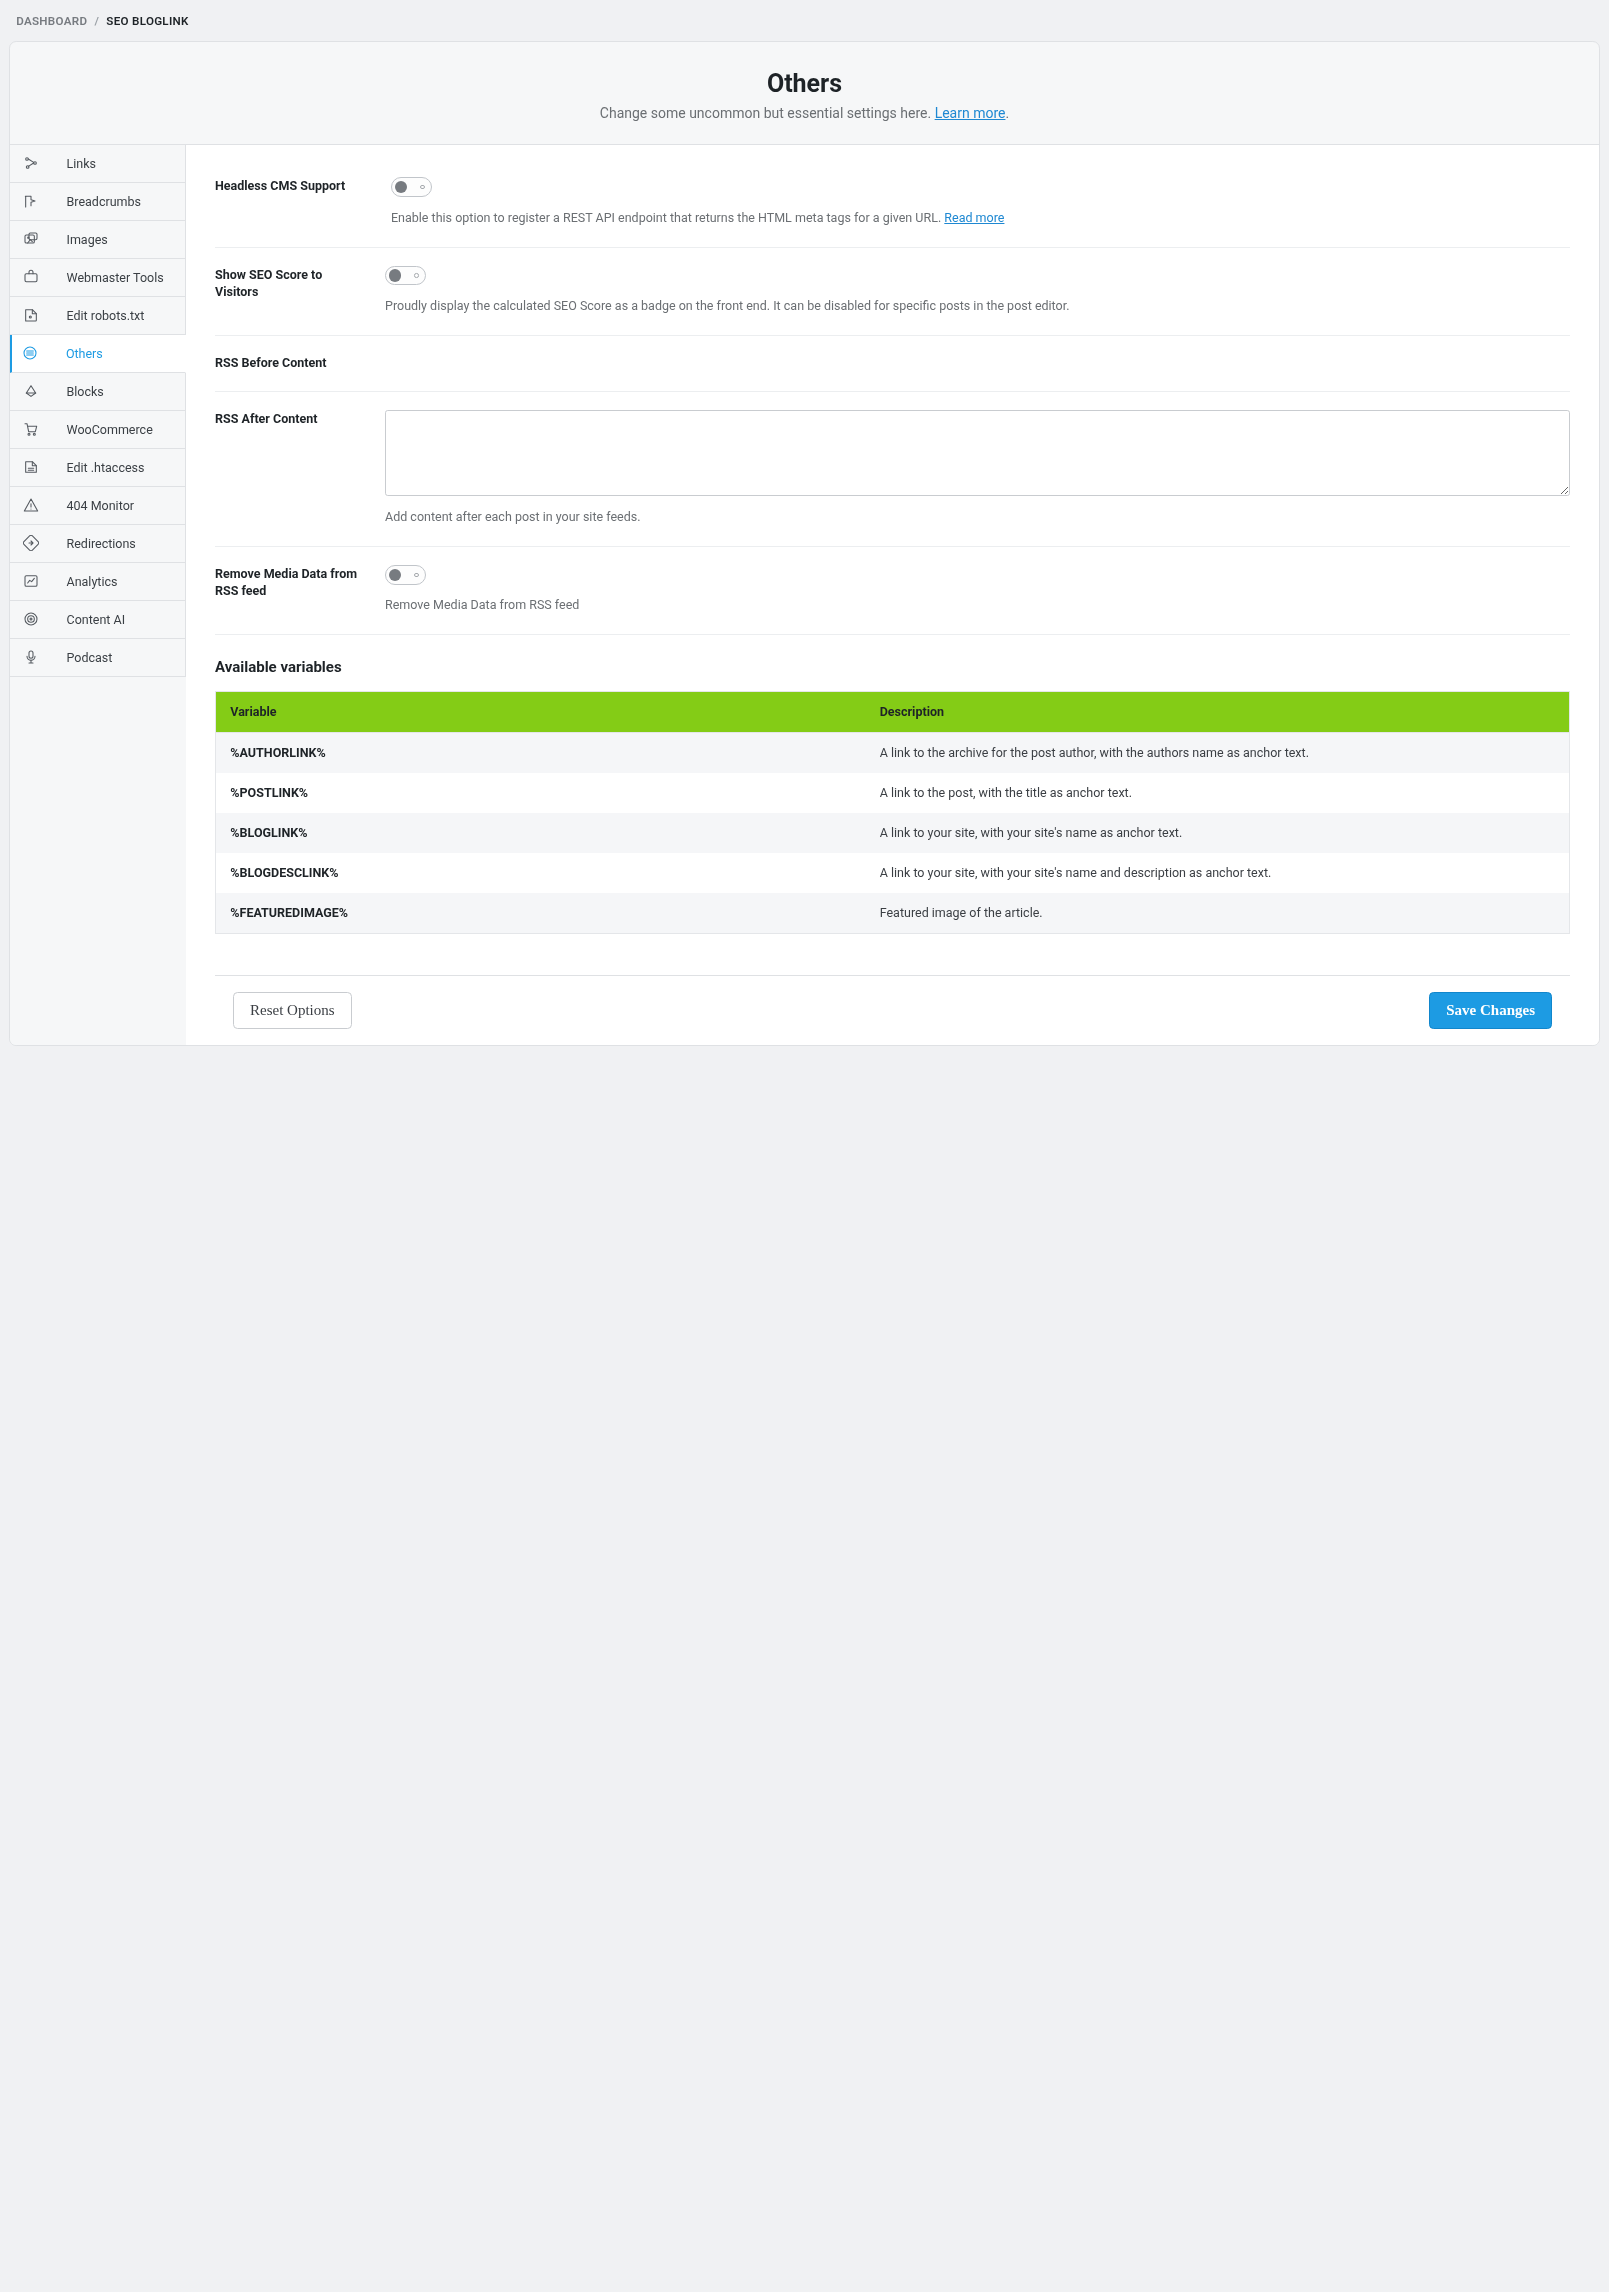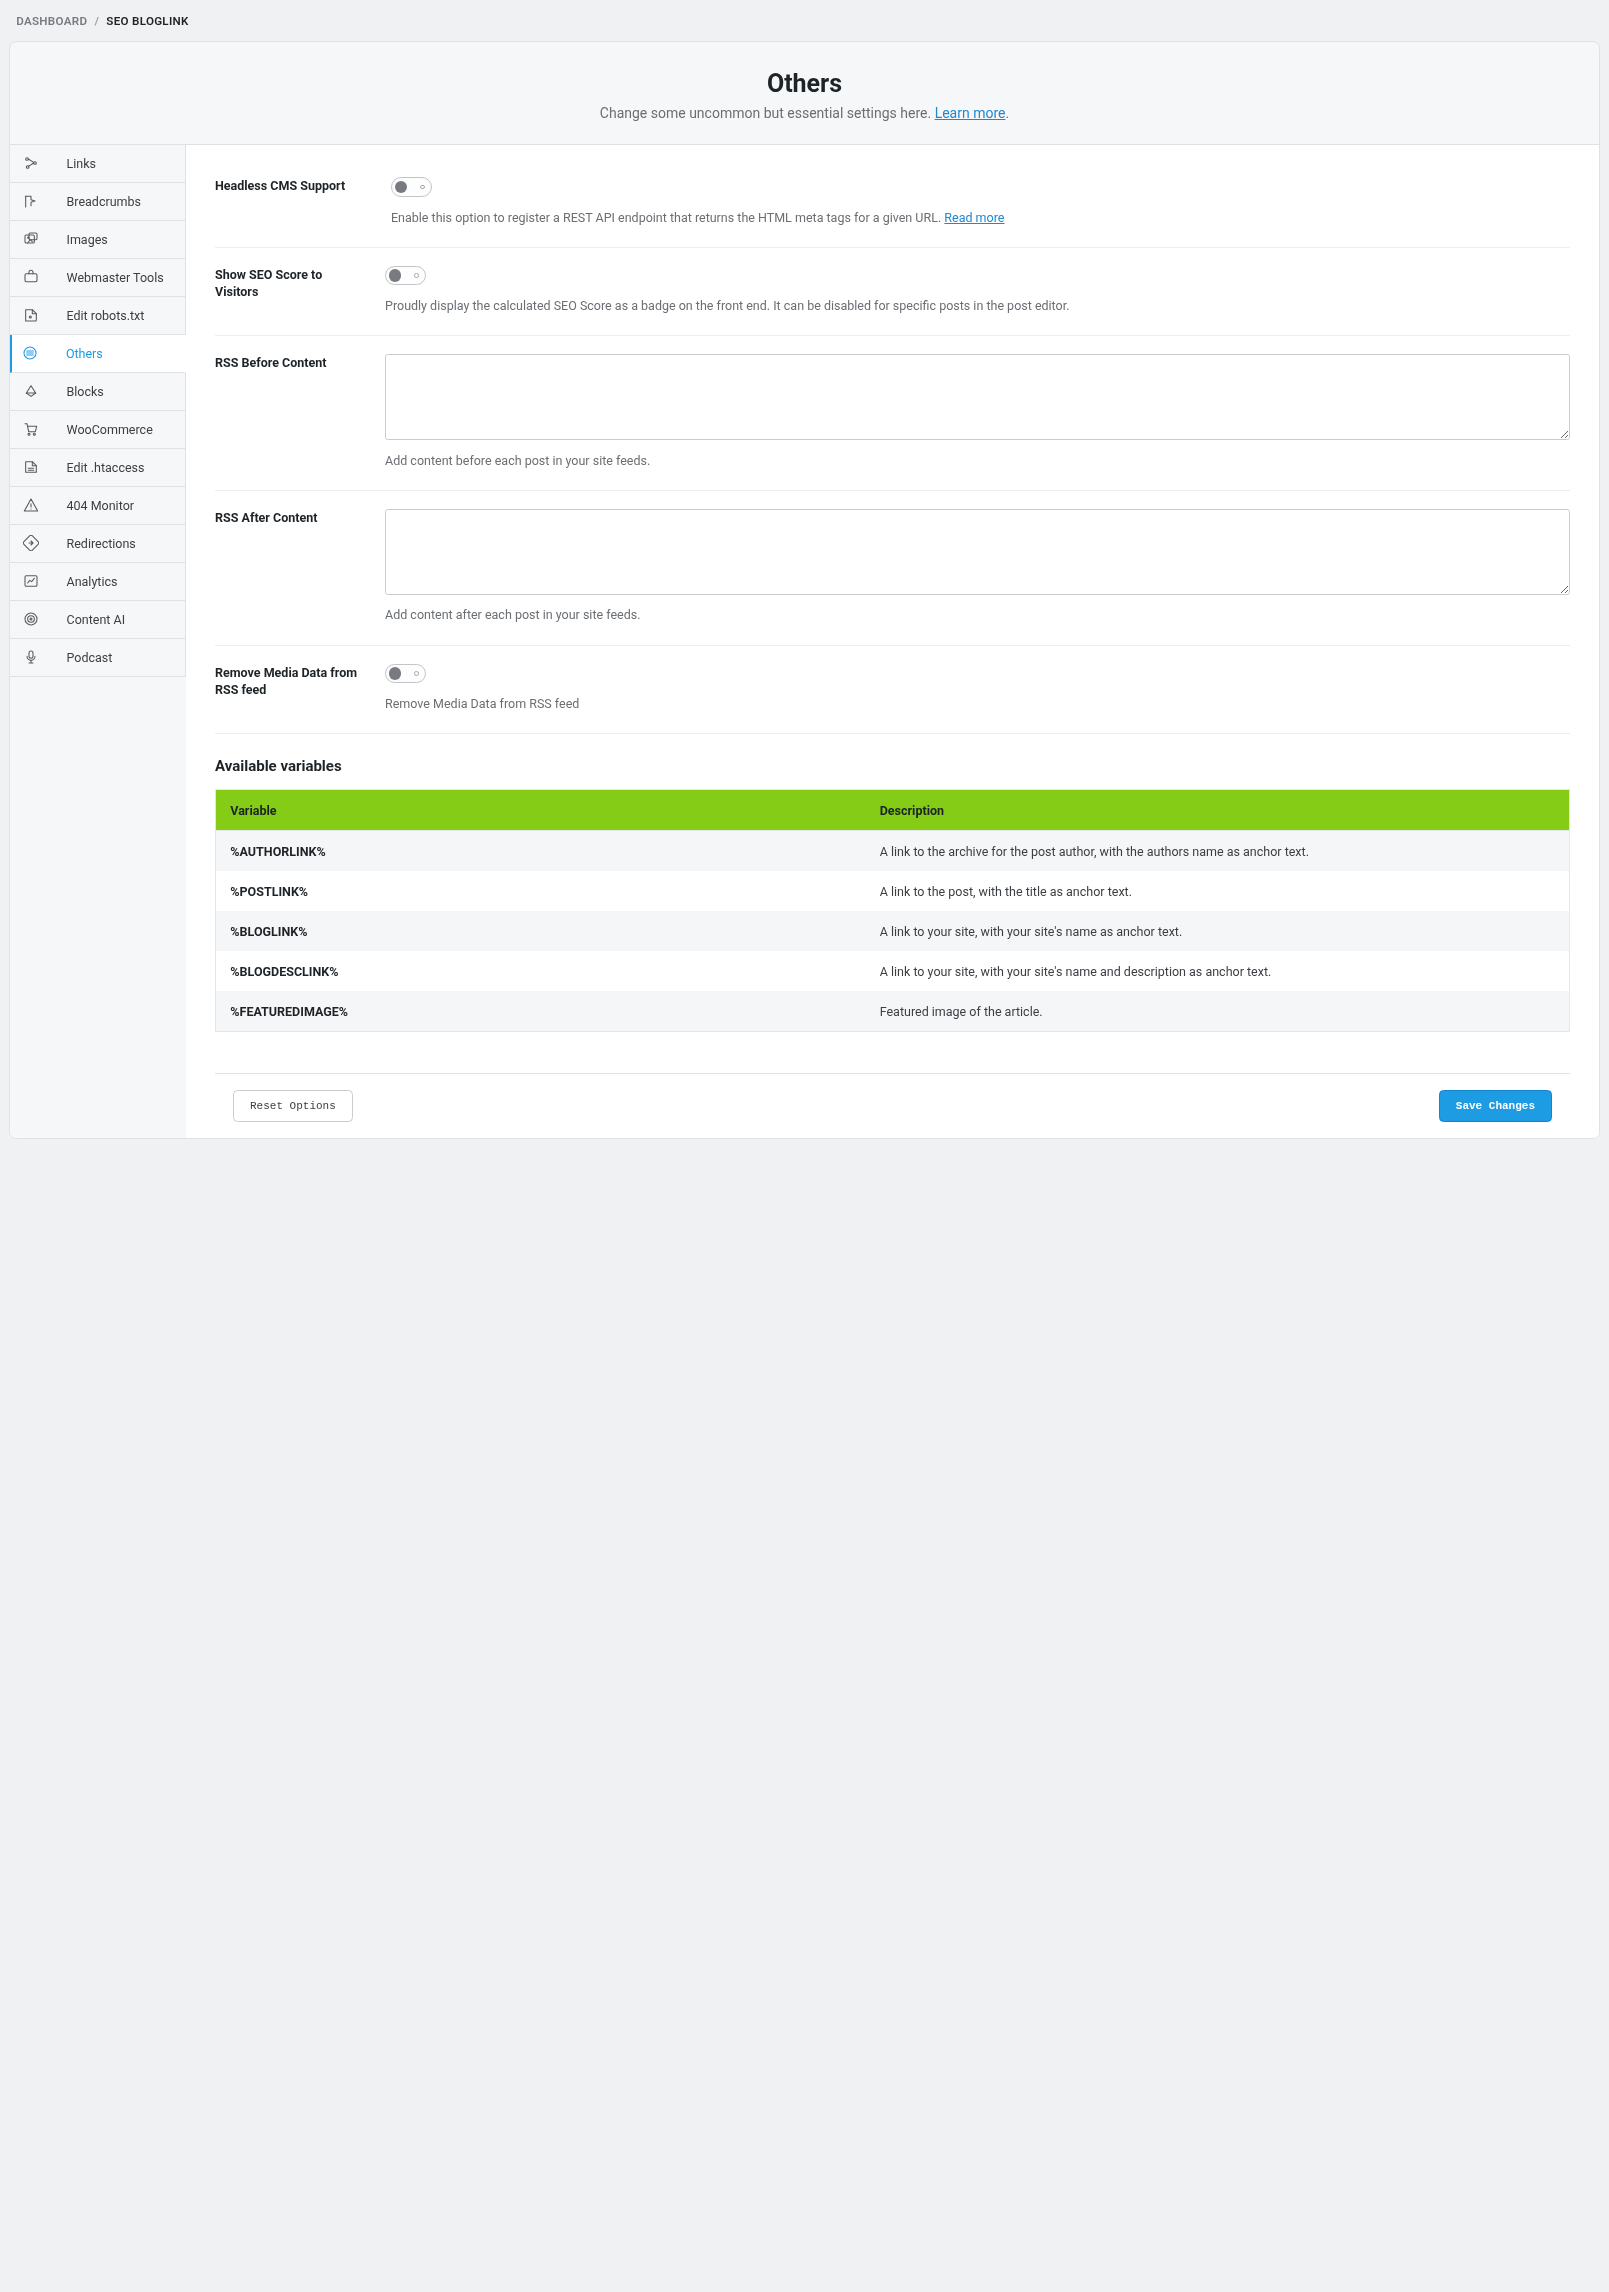--- a/index.html
+++ b/index.html
@@ -201,24 +201,24 @@
     padding: 16px 18px;
     border-top: 0.9px solid var(--border);
     background: #ffffff;
     margin-top: 25px;
   }
   .btn {
     display: inline-flex;
     align-items: center;
     justify-content: center;
     padding: 9px 16px;
-    font-size: 11px;
+    font-size: 15px;
     border-radius: 4.5px;
     cursor: pointer;
-    font-family: Liberation Mono, monospace;
+    font-family: Liberation Serif, serif;
   }
   .btn.secondary {
     background: #ffffff;
     border: 0.9px solid #c9ccd0;
     color: #3b3f44;
   }
   .btn.primary {
     background: var(--accent);
     border: 0.9px solid var(--accent-dark);
     color: #ffffff;
@@ -405,24 +405,20 @@
           <div class="toggle">
             <span class="knob"></span>
               <span class="off-dot"></span>
           </div>
           <div class="desc">Proudly display the calculated SEO Score as a badge on the front end. It can be disabled for specific posts in the post editor.</div>
         </div>
       </div>
 
       <div class="setting-row">
         <div class="label-col">RSS Before Content</div>
-        <div class="control-col">
-          <textarea class="rm-textarea" style=""></textarea>
-          <div class="desc">Add content before each post in your site feeds.</div>
-        </div>
       </div>
 
       <div class="setting-row">
         <div class="label-col">RSS After Content</div>
         <div class="control-col">
           <textarea class="rm-textarea" style=""></textarea>
           <div class="desc">Add content after each post in your site feeds.</div>
         </div>
       </div>
 

